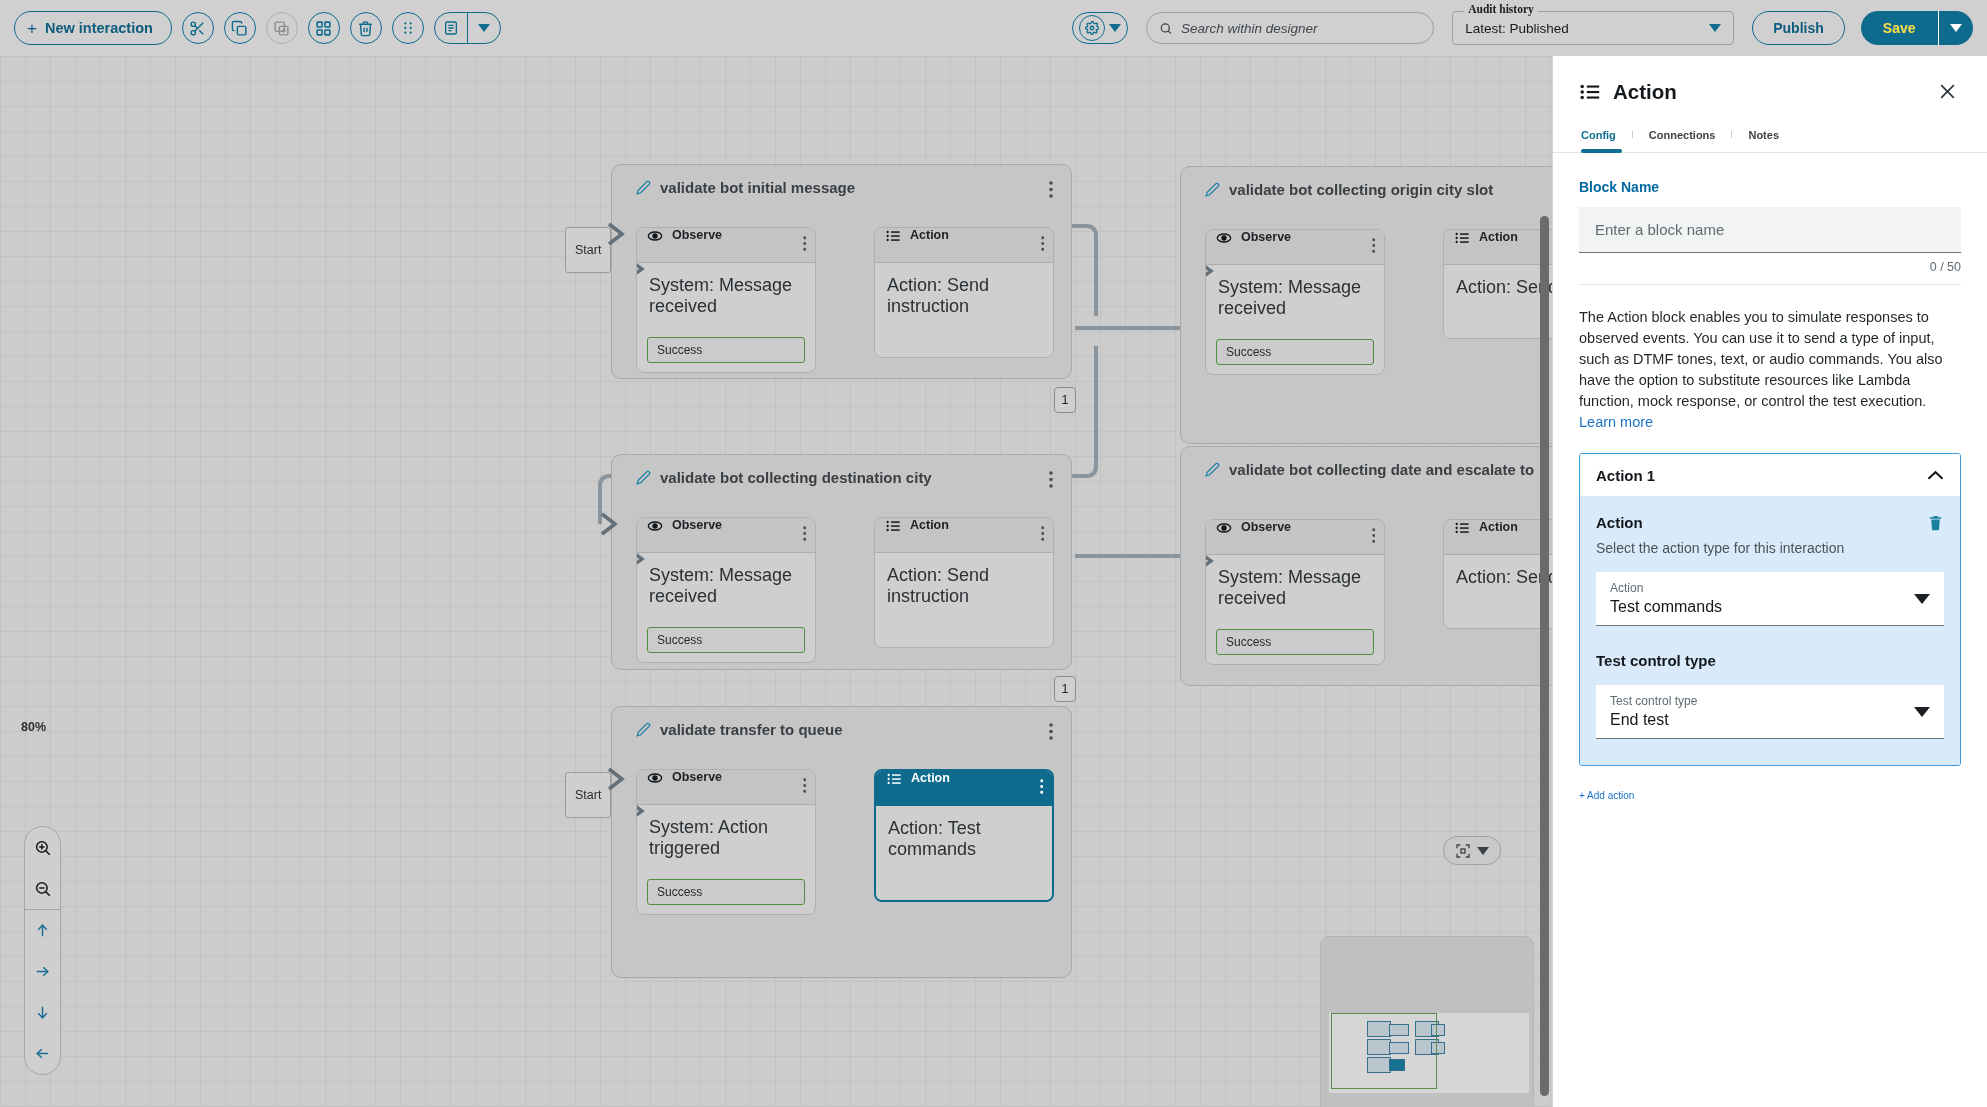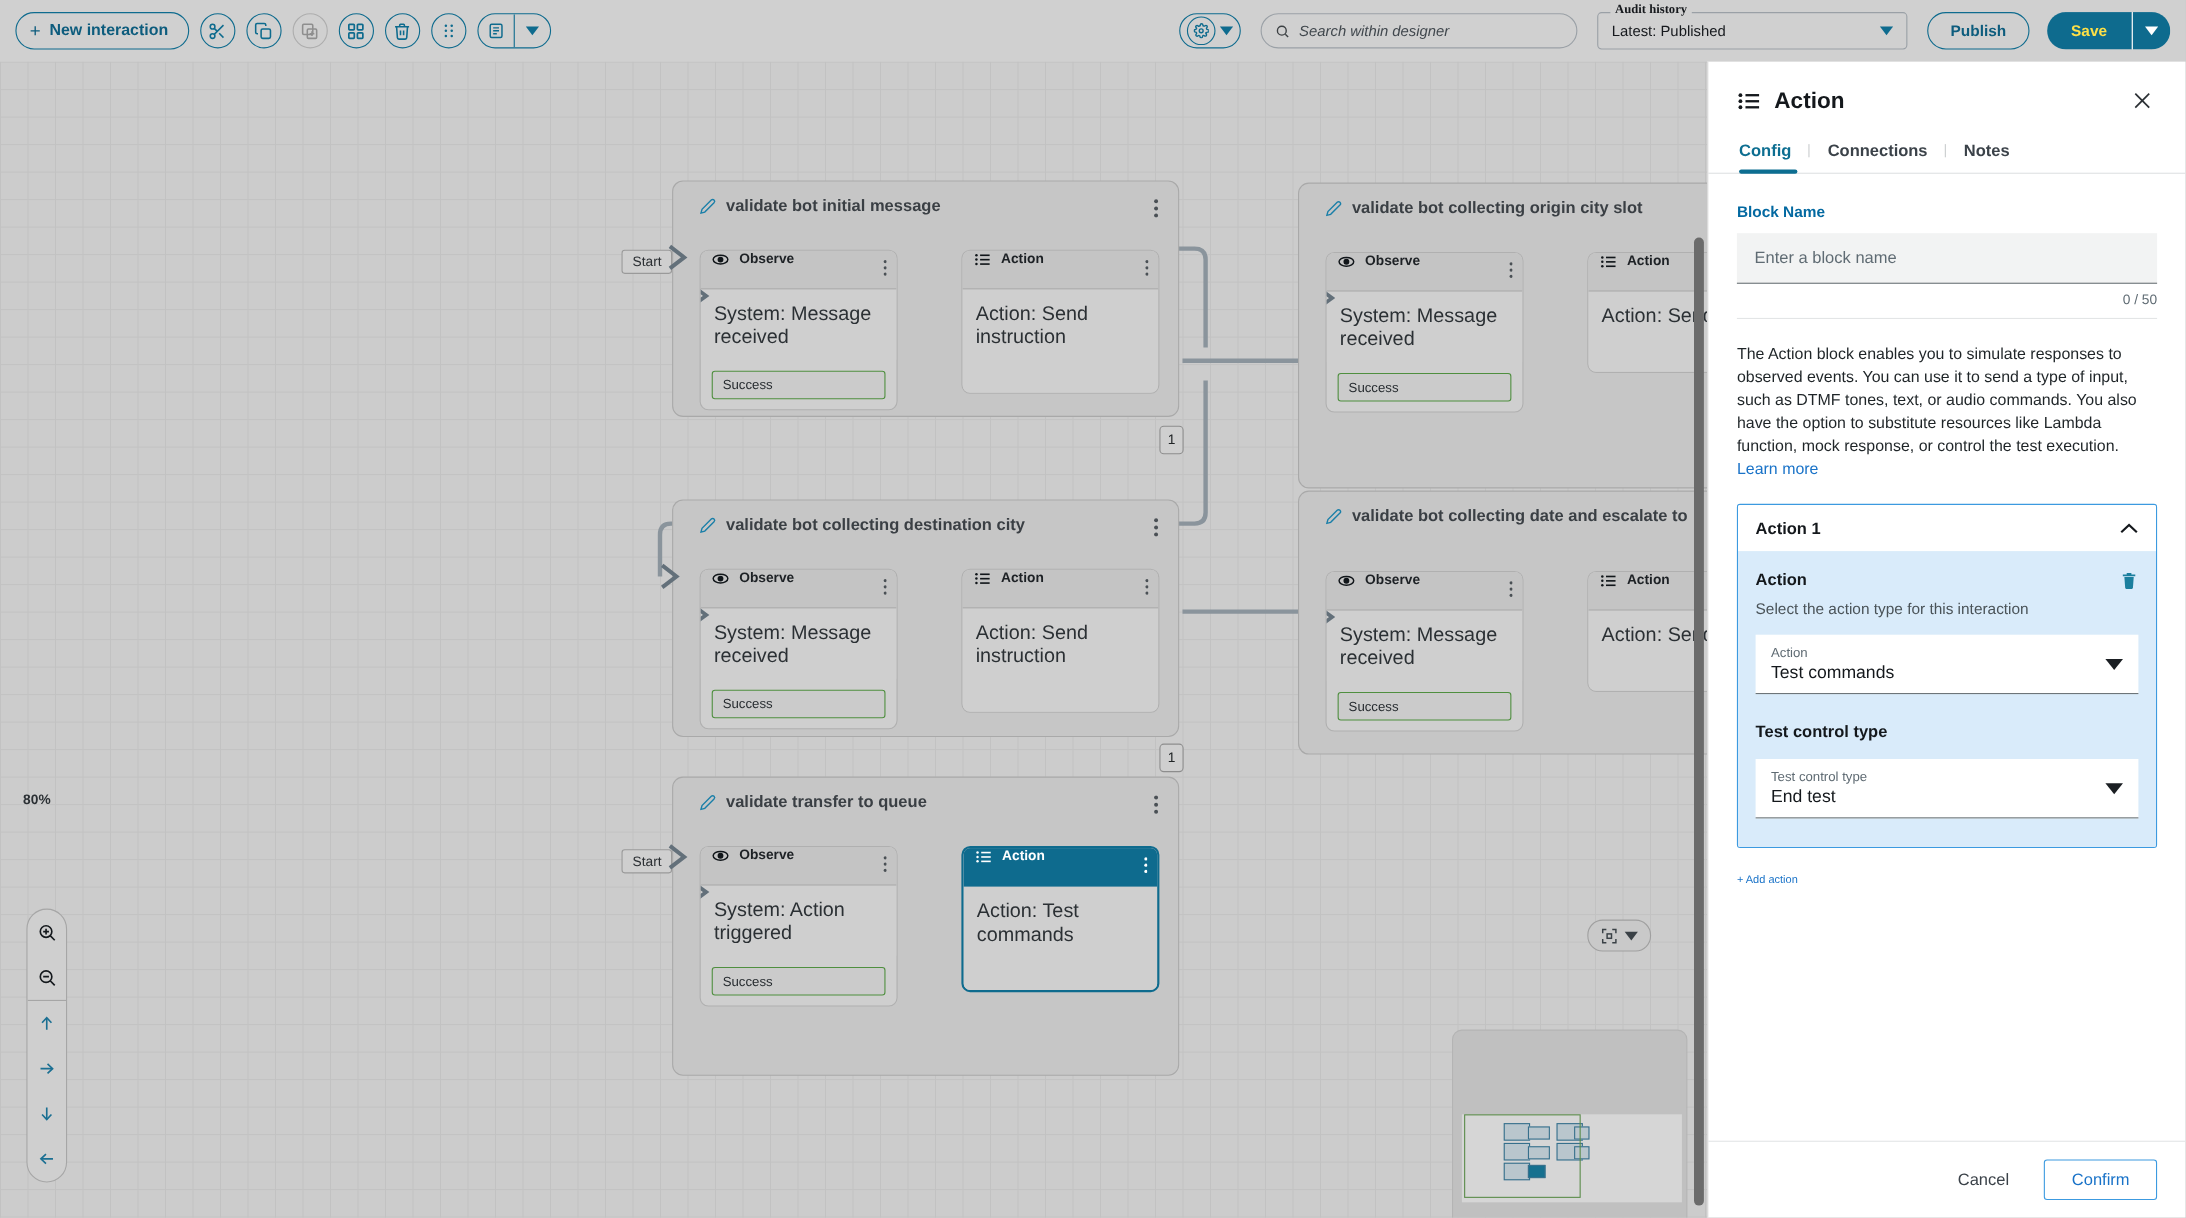--- a/index.html
+++ b/index.html
@@ -138,21 +138,21 @@
     font-size: 15px; font-weight: bold; color: #3a3f44; white-space: nowrap;
   }
   .grp-kebab {
     position: absolute; top: 16px; right: 18px;
     cursor: pointer; line-height: 0;
   }
   .start-tag {
     position: absolute;
     background: #cfcfcf; border: 1px solid #9a9a9a;
     border-radius: 3px; font-size: 12.5px; color: #2b2f33;
-    padding: 3px 9px; white-space: nowrap;
+    padding: 15px 9px; white-space: nowrap;
   }
   .grp-arrow { position: absolute; line-height: 0; }
 
   
   .node {
     position: absolute;
     border-radius: 8px; overflow: hidden;
     border: 1px solid #b0b0b0;
     background: #cfcfcf;
   }
@@ -241,21 +241,21 @@
   }
   .panel-title {
     display: flex; align-items: center; gap: 12px;
     font-size: 20.5px; font-weight: bold; color: #14181c;
   }
   .panel-close { margin-left: auto; cursor: pointer; line-height: 0; padding: 4px; }
 
   .tabs { display: flex; align-items: stretch; padding: 0 26px; margin-top: 16px;
           border-bottom: 1px solid #dfe1e3; }
   .tab {
-    padding: 8px 16px 11px 16px; font-size: 15px; font-weight: bold;
+    padding: 8px 16px 11px 16px; font-size: 11px; font-weight: bold;
     color: #3b4249; cursor: pointer; position: relative;
   }
   .tab:first-child { padding-left: 2px; }
   .tab.active { color: #0d6e91; }
   .tab.active::after {
     content: ""; position: absolute; left: 2px; right: 10px; bottom: -1px;
     height: 4px; background: #0d6e91; border-radius: 2px;
   }
   .tab-sep { width: 1px; background: #c9ccce; margin: 10px 0 14px 0; }
 
@@ -910,19 +910,15 @@
             <div class="select-cap">Test control type</div>
             <div class="select-val">End test</div>
             <span class="select-arrow"></span>
           </div>
         </div>
       </div>
 
       <div class="add-action">+ Add action</div>
     </div>
 
-    <div class="panel-foot">
-      <button class="btn-cancel">Cancel</button>
-      <button class="btn-confirm">Confirm</button>
-    </div>
   </div>
 
 </div>
 
 </body></html>

